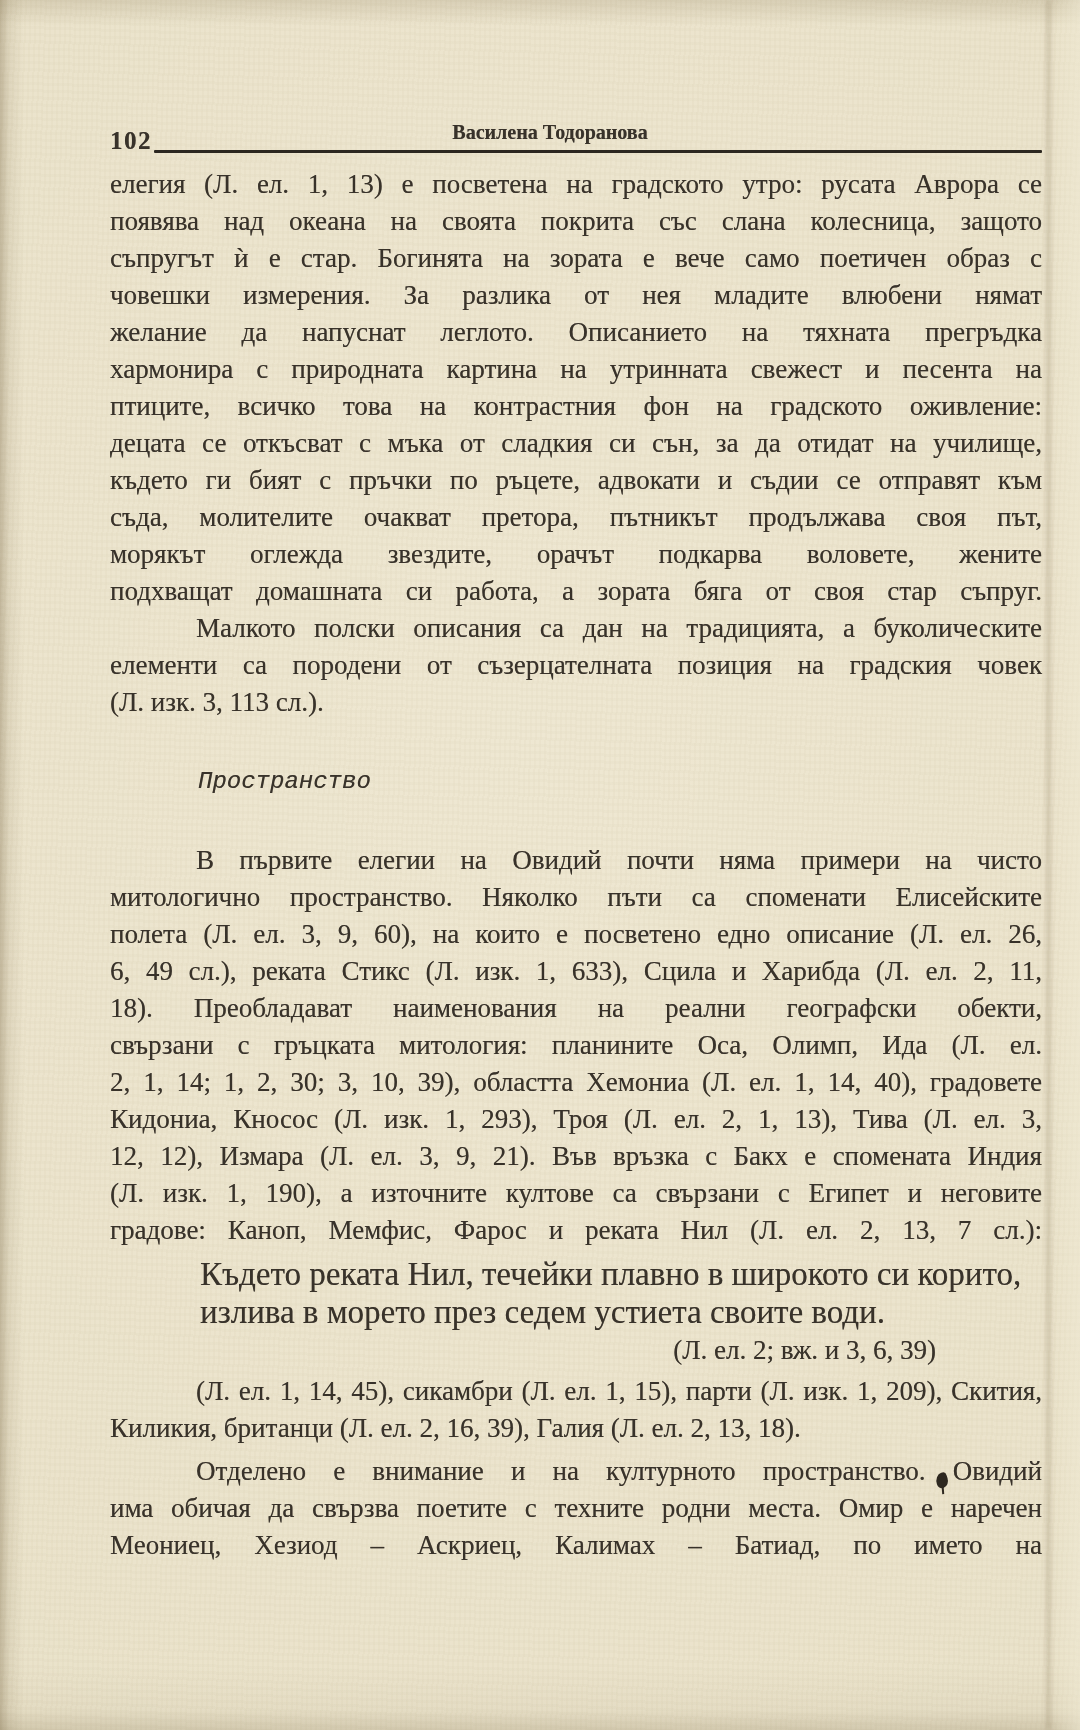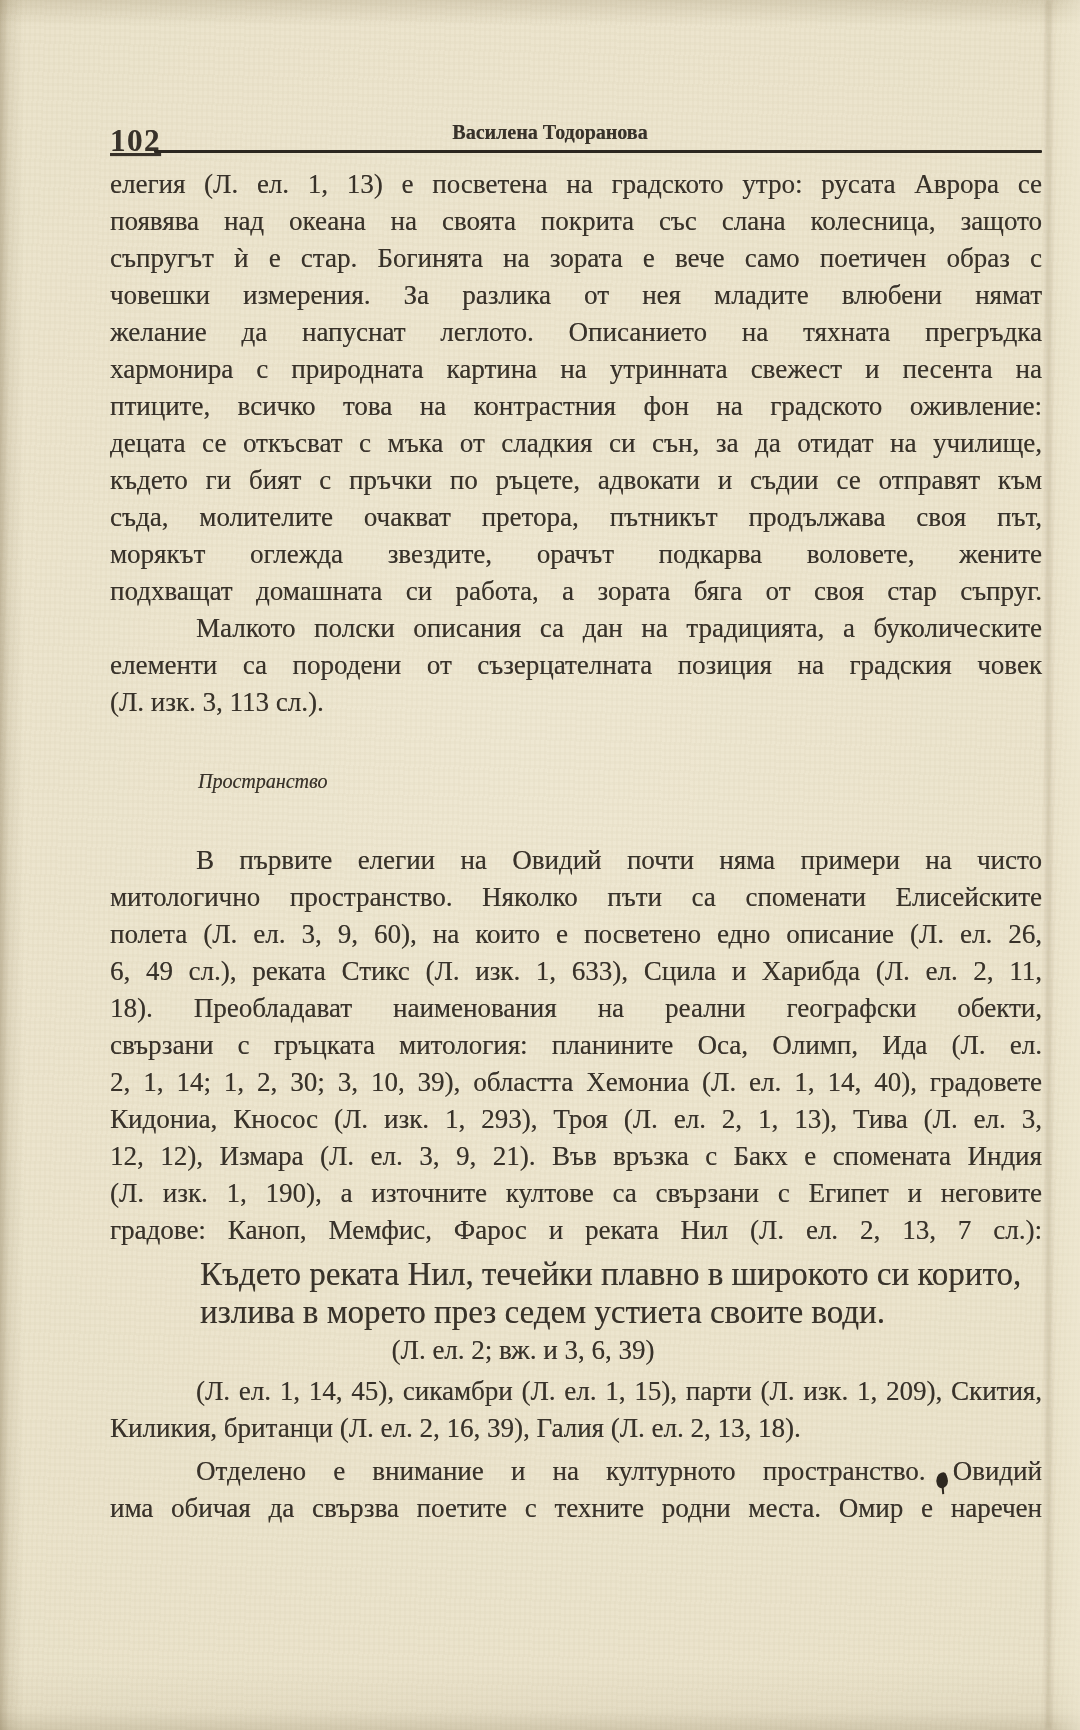--- a/index.html
+++ b/index.html
@@ -40,50 +40,50 @@
   .content {
     position: absolute; left: 110px; top: 0; width: 932px;
     font-size: 27px; line-height: 37px;
     text-shadow: 0.2px 0.2px 0 rgba(56,50,42,0.55);
   }
 
   
   .running-header { position: relative; height: 151px; }
   .page-num {
     position: absolute; left: 0; bottom: -8px;
-    font-size: 31px; letter-spacing: 1.5px; font-weight: bold; text-decoration: underline;
+    font-size: 25px; letter-spacing: 1.5px; font-weight: bold;
   }
   .header-title {
     position: absolute; left: 0; right: 52px; bottom: 0;
     text-align: center; font-size: 20px; font-weight: bold;
   }
   .header-rule {
     position: absolute; left: 44px; right: 0; bottom: -2px;
     height: 3px; background: #2c2720; border-radius: 1px;
   }
 
   article { margin-top: 15px; }
 
   .para .tline { text-align: justify; text-align-last: justify; }
   .para.indent .tline:first-child { text-indent: 86px; }
   .para.endleft .tline:last-child { text-align: right; text-align-last: left; }
 
   .section-heading {
-    font-style: italic; font-size: 20px;
+    font-style: italic; font-size: 24px;
     padding-left: 88px;
-    margin-top: 42px; margin-bottom: 42px;
+    margin-top: 42px; margin-bottom: 42px; font-family: Liberation Mono, monospace;
   }
 
   .verse { margin-top: 6px; }
   .verse .tline {
     text-align: left; text-align-last: left;
     padding-left: 90px; font-size: 33px; line-height: 38px;
   }
   .verse-citation {
-    text-align: center; padding-right: 106px; line-height: 38px;
+    text-align: right; padding-right: 106px; line-height: 38px;
   }
   .p4 { margin-top: 4px; }
   .p5 { margin-top: 6px; }
 
   
   .ink-smudge {
     position: absolute; left: 936px; top: 1473px; width: 12px; height: 15px;
     background: #2e2820; border-radius: 70% 30% 60% 40%;
     transform: rotate(-18deg);
   }
@@ -155,19 +155,20 @@
       <div class="verse-citation">(Л. ел. 2; вж. и 3, 6, 39)</div>
 
       <div class="para indent endleft p4">
           <div class="tline">(Л. ел. 1, 14, 45), сикамбри (Л. ел. 1, 15), парти (Л. изк. 1, 209), Скития,</div>
           <div class="tline">Киликия, британци (Л. ел. 2, 16, 39), Галия (Л. ел. 2, 13, 18).</div>
         </div>
 
       <div class="para indent p5">
           <div class="tline">Отделено е внимание и на културното пространство. Овидий</div>
           <div class="tline">има обичая да свързва поетите с техните родни места. Омир е наречен</div>
+          <div class="tline">Меониец, Хезиод – Аскриец, Калимах – Батиад, по името на</div>
         </div>
 
     </article>
   </div>
 
   <div class="ink-smudge"></div>
 </div>
 
 </body></html>

